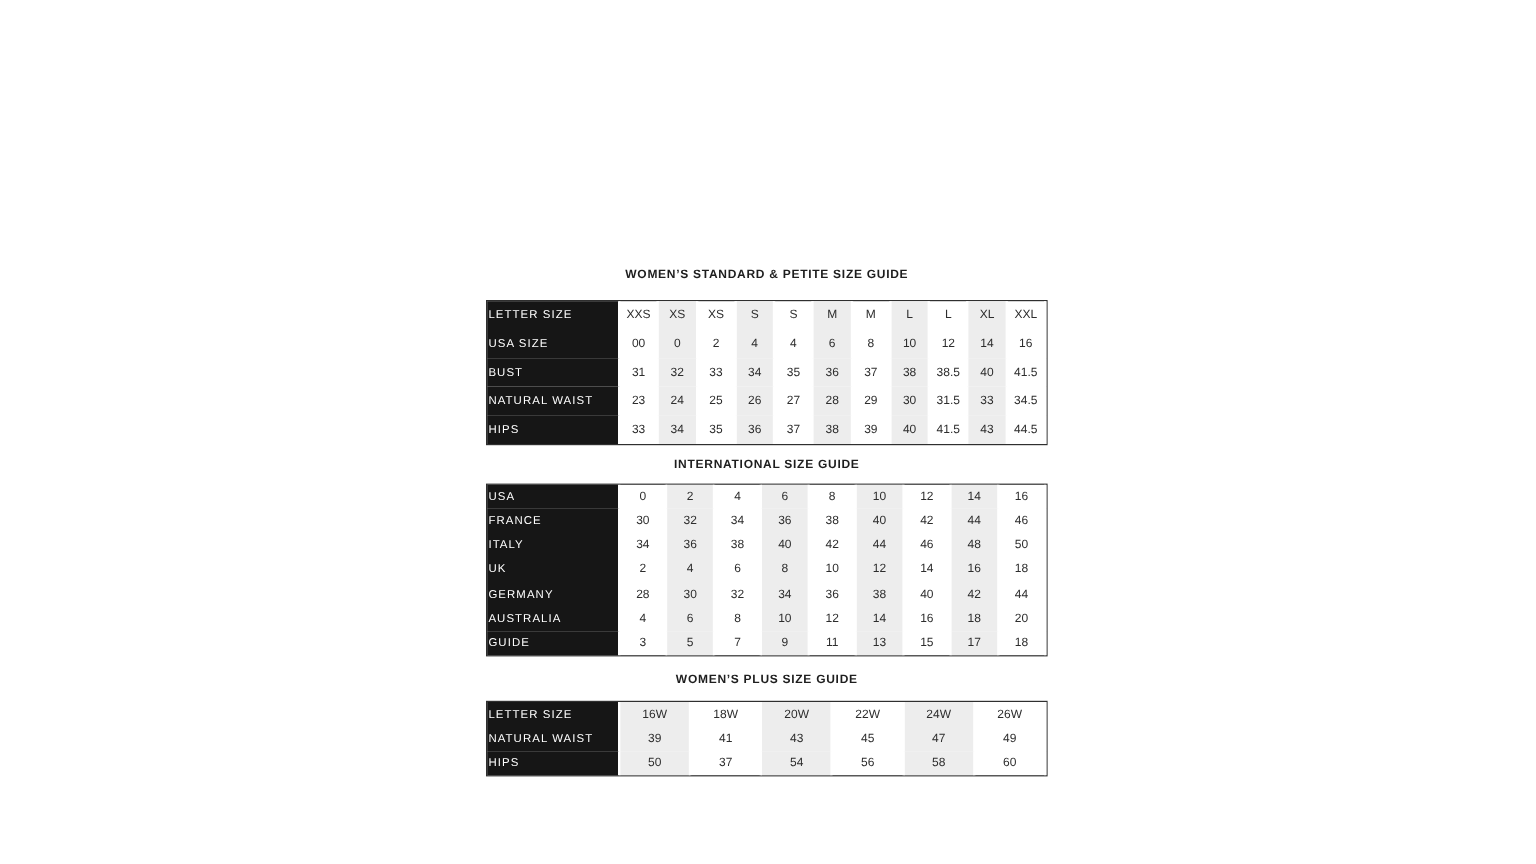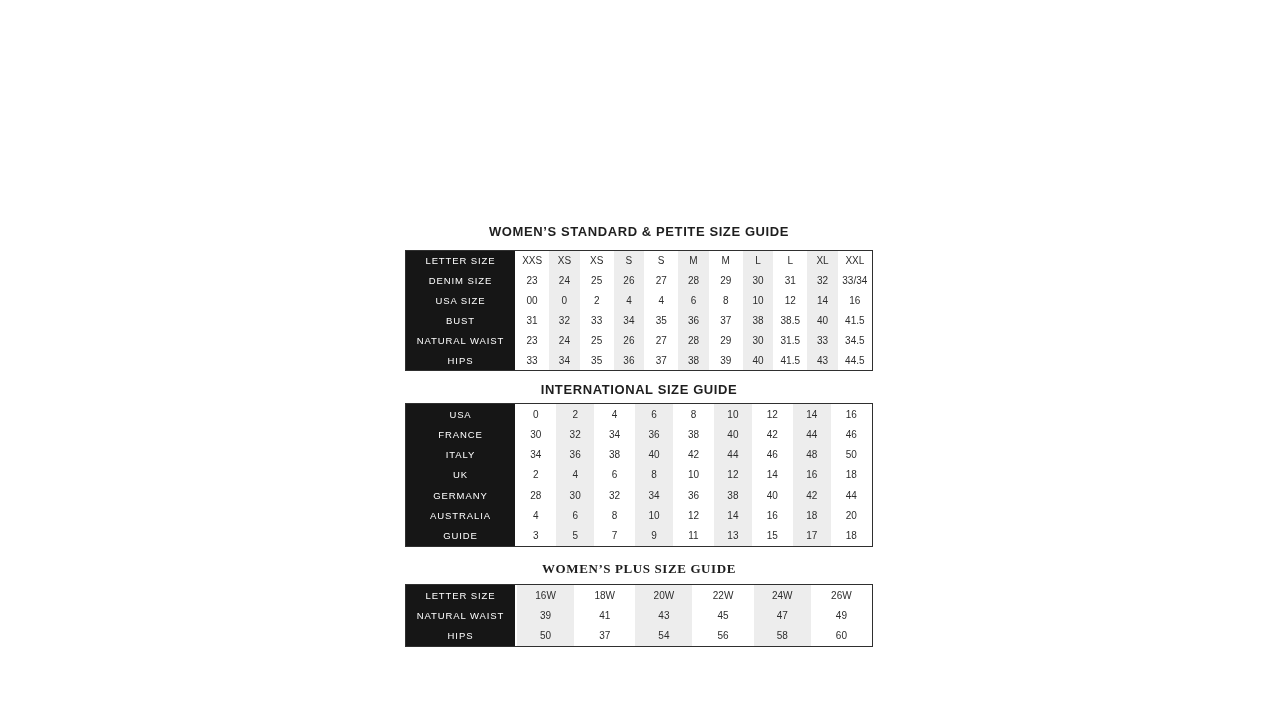--- a/index.html
+++ b/index.html
@@ -8,35 +8,35 @@
 
   
   .logo{position:absolute;top:67px;left:0;width:100%;text-align:center;}
   .logo-text{display:inline-block;font-size:45px;line-height:45px;font-weight:700;color:#111111;
              transform:scale(0.52,1);letter-spacing:-0.5px;white-space:nowrap;}
   .reg{font-size:10px;font-weight:400;letter-spacing:0;margin-left:2px;}
 
   
   .content{position:absolute;left:405px;top:0;width:468px;height:720px;}
 
-  .tbl-title{position:absolute;left:0;width:468px;text-align:center;font-size:13px;font-weight:700;
+  .tbl-title{position:absolute;left:0;width:468px;text-align:center;font-size:10px;font-weight:700;
              letter-spacing:0.6px;color:var(--title,#1e1e1e);white-space:nowrap;}
   .title-0{top:224px;}
   .title-1{top:382px;}
-  .title-2{top:561px;font-family:Liberation Serif, serif;}
+  .title-2{top:561px;}
 
   .tbl-wrap{position:absolute;left:0;width:468px;box-sizing:border-box;
             border:1px solid var(--table_border,#2f2f2f);background:#ffffff;}
   .wrap-0{top:250px;height:121px;}
   .wrap-1{top:403px;height:144px;}
   .wrap-2{top:584px;height:63px;}
 
   table{border-collapse:collapse;table-layout:fixed;width:100%;height:100%;}
   th{width:107px;background:var(--header_bg,#161616);color:var(--header_text,#ffffff);
-     font-weight:400;font-size:9.5px;letter-spacing:0.9px;text-align:center;}
+     font-weight:400;font-size:9.5px;letter-spacing:0.9px;text-align:left;}
   td{text-align:center;font-size:10px;color:var(--cell_text,#2d2d2d);
      border-left:2px solid #ffffff;border-right:2px solid #ffffff;}
   td.band{background:var(--band,#ededed);}
 </style>
 </head>
 <body>
 
 <div class="page">
 
 
@@ -54,34 +54,20 @@
               <td class="band">S</td>
               <td>S</td>
               <td class="band">M</td>
               <td>M</td>
               <td class="band">L</td>
               <td>L</td>
               <td class="band">XL</td>
               <td>XXL</td>
             </tr>
             <tr>
-              <th>DENIM SIZE</th>
-              <td>23</td>
-              <td class="band">24</td>
-              <td>25</td>
-              <td class="band">26</td>
-              <td>27</td>
-              <td class="band">28</td>
-              <td>29</td>
-              <td class="band">30</td>
-              <td>31</td>
-              <td class="band">32</td>
-              <td>33/34</td>
-            </tr>
-            <tr>
               <th>USA SIZE</th>
               <td>00</td>
               <td class="band">0</td>
               <td>2</td>
               <td class="band">4</td>
               <td>4</td>
               <td class="band">6</td>
               <td>8</td>
               <td class="band">10</td>
               <td>12</td>

